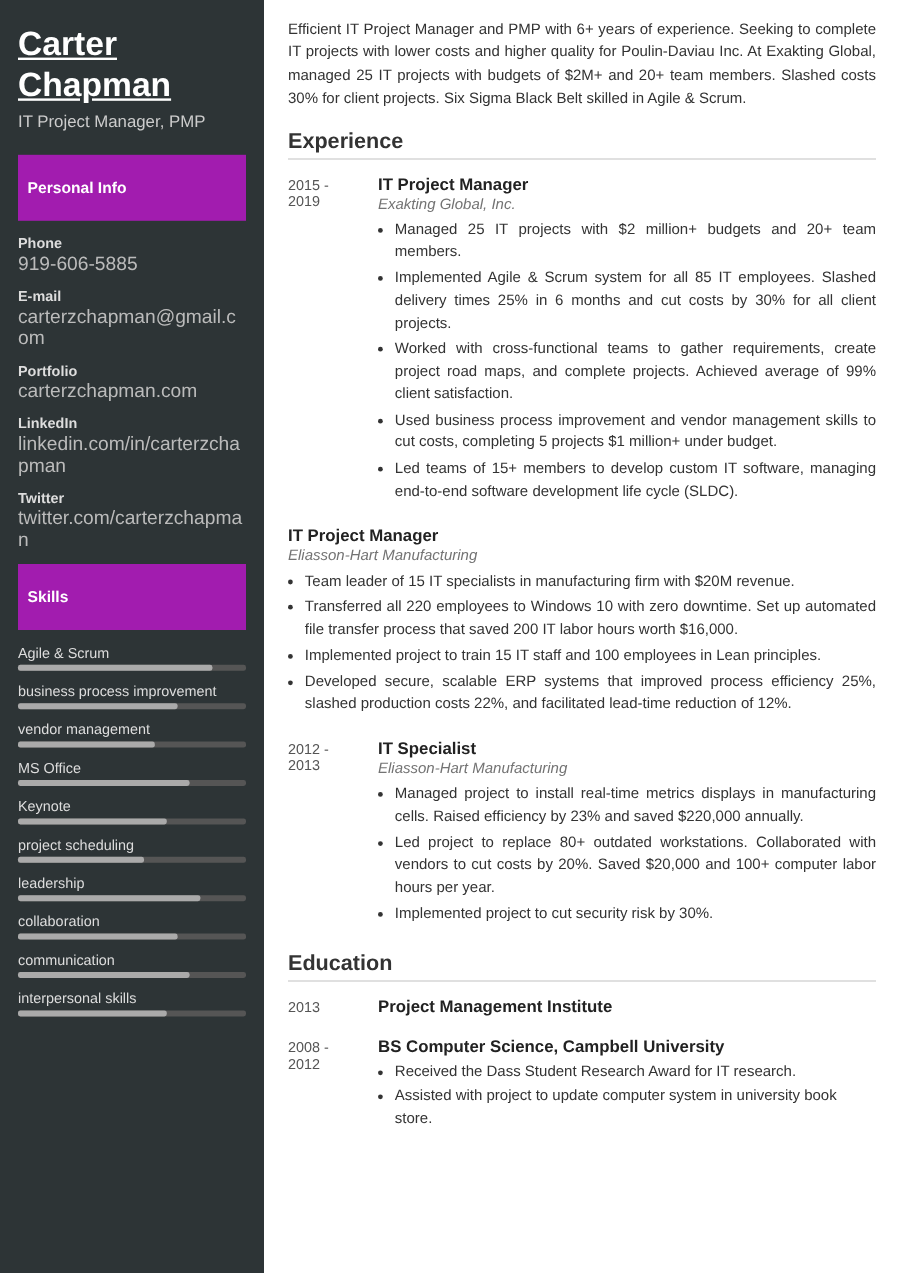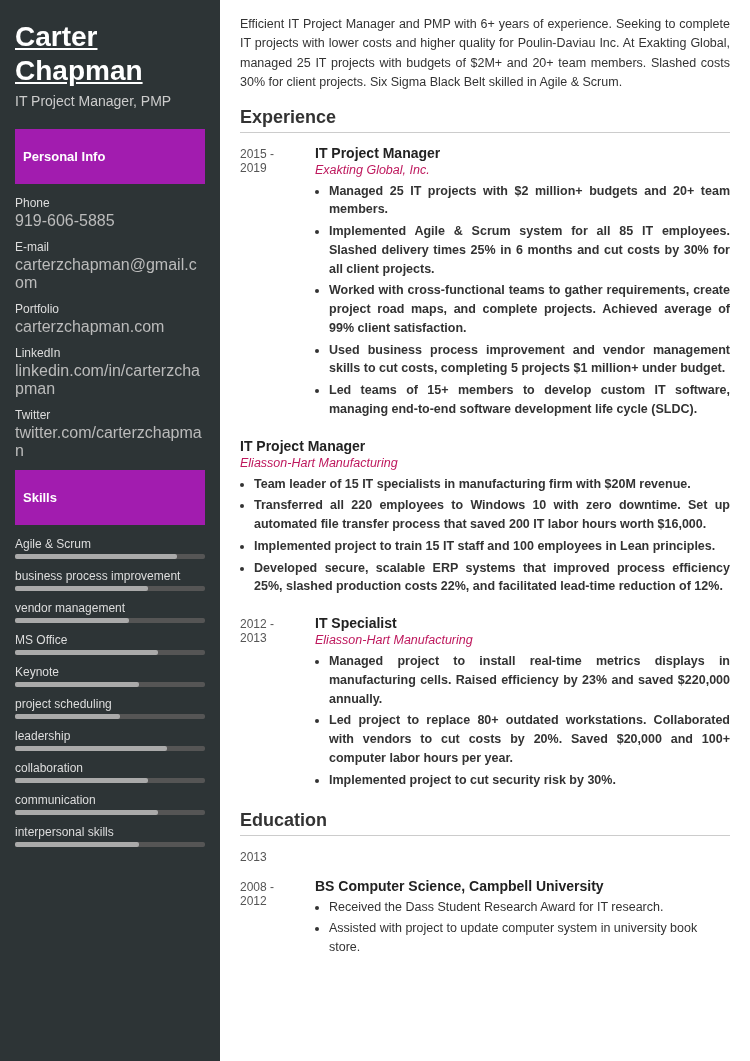--- a/index.html
+++ b/index.html
@@ -36,21 +36,21 @@
       font-size: 13px;
       font-weight: bold;
       padding: 20px 8px;
       margin-bottom: 12px;
       margin-top: 4px;
     }
     .contact-item {
       margin-bottom: 10px;
     }
     .contact-label {
-      font-weight: normal;
+      font-weight: bold;
       font-size: 12px;
       color: #ddd;
       margin-bottom: 2px;
     }
     .contact-value {
       font-size: 16px;
       color: #bbb;
       word-break: break-all;
     }
     .skill-item {
@@ -110,26 +110,25 @@
     }
     .exp-job-title {
       font-size: 14px;
       font-weight: bold;
       color: #222;
       margin-bottom: 2px;
     }
     .exp-company {
       font-size: 12.5px;
       font-style: italic;
-      color: #be185d;
+      color: #737373;
       margin-bottom: 5px;
     }
     .exp-bullets {
       padding-left: 14px;
-      font-weight: bold;
     }
     .exp-bullets li {
       font-size: 12.5px;
       line-height: 1.5;
       color: #333;
       margin-bottom: 3px;
       text-align: justify;
     }
     .edu-entry {
       display: flex;
@@ -307,20 +306,21 @@
   </div>
       </div>
   </div>
 
   <div class="section">
     <div class="section-title">Education</div>
     <div id="education-list">
         <div class="edu-entry">
     <div class="edu-dates">2013</div>
     <div class="edu-content">
+      <div class="edu-institution">Project Management Institute</div>
     </div>
   </div>
         <div class="edu-entry">
     <div class="edu-dates">2008 -<br>2012</div>
     <div class="edu-content">
       <div class="edu-institution">BS Computer Science, Campbell University</div>
       <ul class="edu-bullets">
               <li>Received the Dass Student Research Award for IT research.</li>
               <li>Assisted with project to update computer system in university book store.</li>
             </ul>

